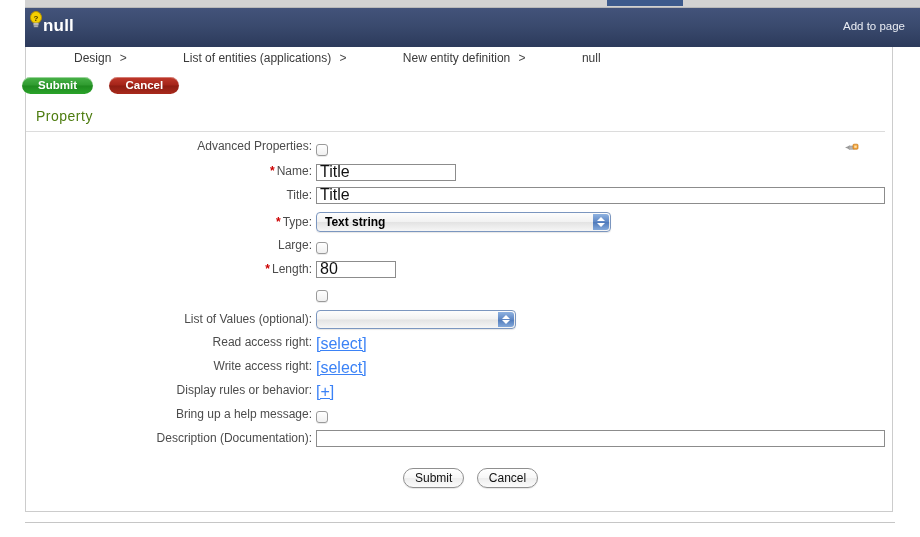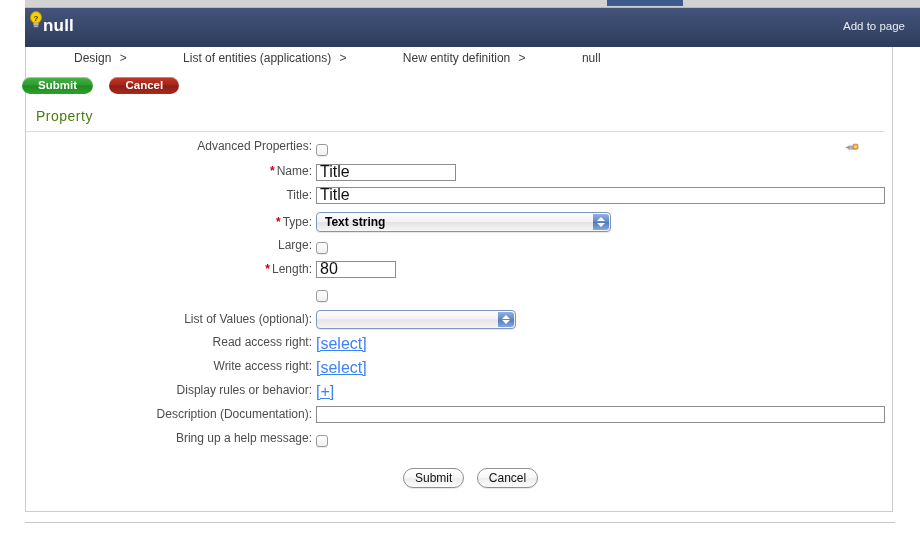--- a/index.html
+++ b/index.html
@@ -407,33 +407,33 @@
     </div>
 
     <div class="frow">
       <div class="flabel">Display rules or behavior:</div>
       <div class="fctl" style="top:0">
         <span class="vlink">[+]</span>
       </div>
     </div>
 
     <div class="frow">
+      <div class="flabel">Bring up a help message:</div>
+      <div class="fctl" style="top:2px">
+        <span class="cbx"></span>
+      </div>
+    </div>
+
+    <div class="frow">
       <div class="flabel">Description (Documentation):</div>
       <div class="fctl" style="top:-2px">
         <input class="tin tin-desc" type="text" value="" style="">
       </div>
     </div>
 
-    <div class="frow">
-      <div class="flabel">Bring up a help message:</div>
-      <div class="fctl" style="top:2px">
-        <span class="cbx"></span>
-      </div>
-    </div>
-
   </div>
 
   <div class="btn-row">
     <span class="nbtn">Submit</span>
     <span class="nbtn">Cancel</span>
   </div>
 
 </div>
 
 </body></html>

